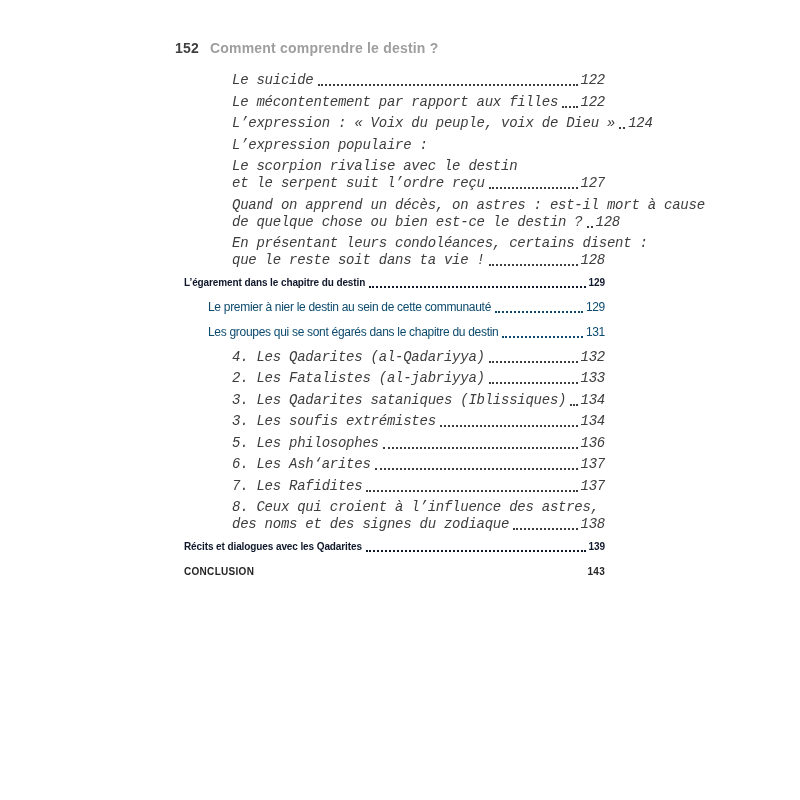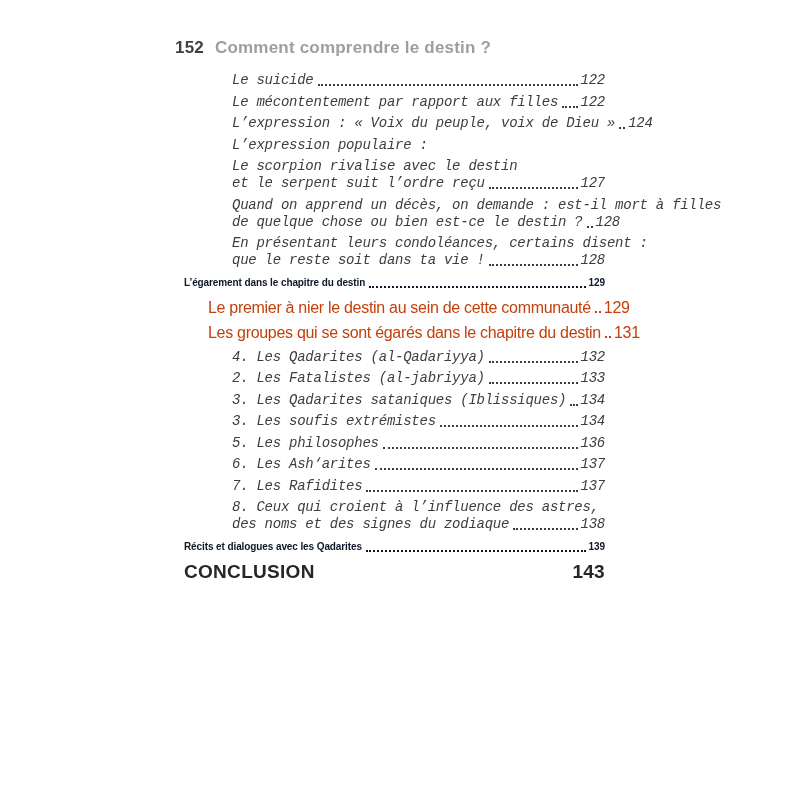--- a/index.html
+++ b/index.html
@@ -8,21 +8,21 @@
     background:#ffffff;
     font-family:"Liberation Sans", sans-serif;
     color:#3c3c3c;
     overflow:hidden;
     position:relative;
   }
   
   .header{
     position:absolute;
     left:175px;top:40px;right:195px;
-    font-size:17px;
+    font-size:14px;
     line-height:16px;
     display:flex;
     align-items:center;
   }
   .header .pagenum{
     font-weight:bold;
     color:#3f3f3f;
     margin-right:11px;
     letter-spacing:0.2px;
   }
@@ -58,36 +58,36 @@
   .pg{white-space:nowrap;}
   
   .entry.ind1{padding-left:24px;}
   .entry.ind2{padding-left:48px;font-family:Liberation Mono, monospace;}
   .entry.s-italic{
     font-style:italic;
     color:#3d3d3d;
     letter-spacing:-0.25px;
   }
   .entry.s-normal{
-    color:#c2410c;
+    color:#0c4a6e;
     letter-spacing:-0.3px;
-    font-size:16px;
+    font-size:12px;
     margin-bottom:8px;
   }
   .entry.s-bold{
     font-weight:bold;
     color:#0f172a;
     font-size:10px;
     letter-spacing:-0.1px;
     margin-bottom:8px;
   }
   .entry.s-boldcaps{
     font-weight:bold;
     color:#262626;
-    font-size:19px;
+    font-size:10px;
     letter-spacing:0.3px;
     margin-bottom:8px;
   }
 </style>
 </head>
 <body>
 
 <div class="header">
   <span class="pagenum">152</span>
   <span class="running-title">Comment comprendre le destin ?</span>
@@ -120,21 +120,21 @@
     </div>
     <div class="entry s-italic ind2">
       <div class="pre-line">Le scorpion rivalise avec le destin</div>
       <div class="row">
         <span class="txt">et le serpent suit l’ordre reçu</span>
         <span class="leader"></span>
         <span class="pg">127</span>
       </div>
     </div>
     <div class="entry s-italic ind2">
-      <div class="pre-line">Quand on apprend un décès, on demande : est-il mort à filles</div>
+      <div class="pre-line">Quand on apprend un décès, on astres : est-il mort à cause</div>
       <div class="row">
         <span class="txt">de quelque chose ou bien est-ce le destin ?</span>
         <span class="leader"></span>
         <span class="pg">128</span>
       </div>
     </div>
     <div class="entry s-italic ind2">
       <div class="pre-line">En présentant leurs condoléances, certains disent :</div>
       <div class="row">
         <span class="txt">que le reste soit dans ta vie !</span>

